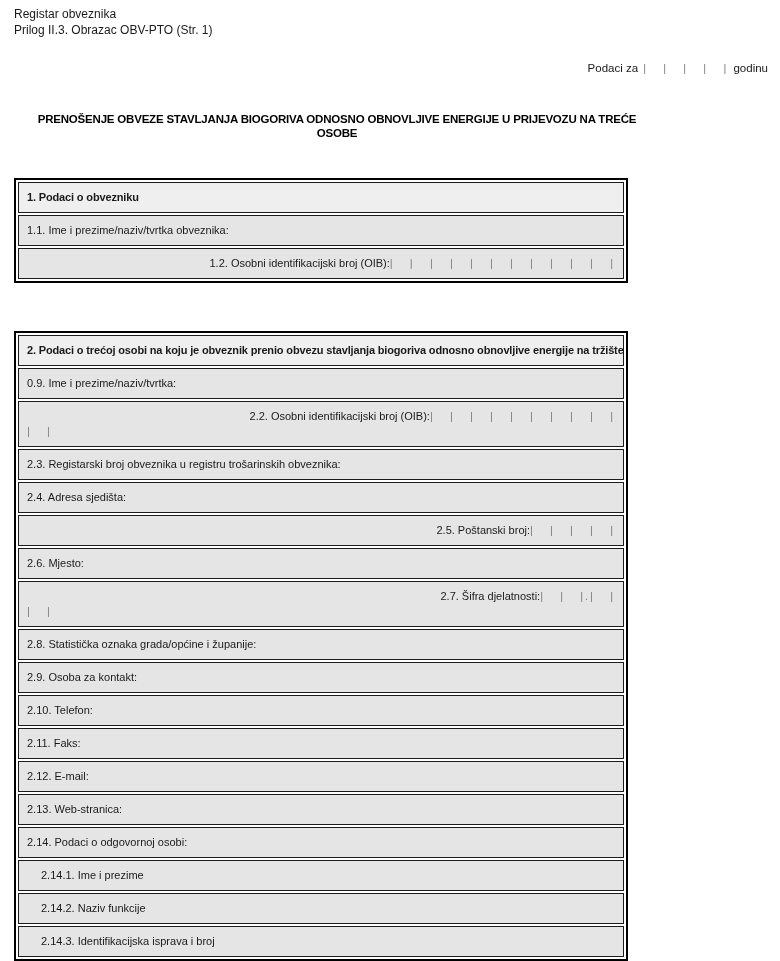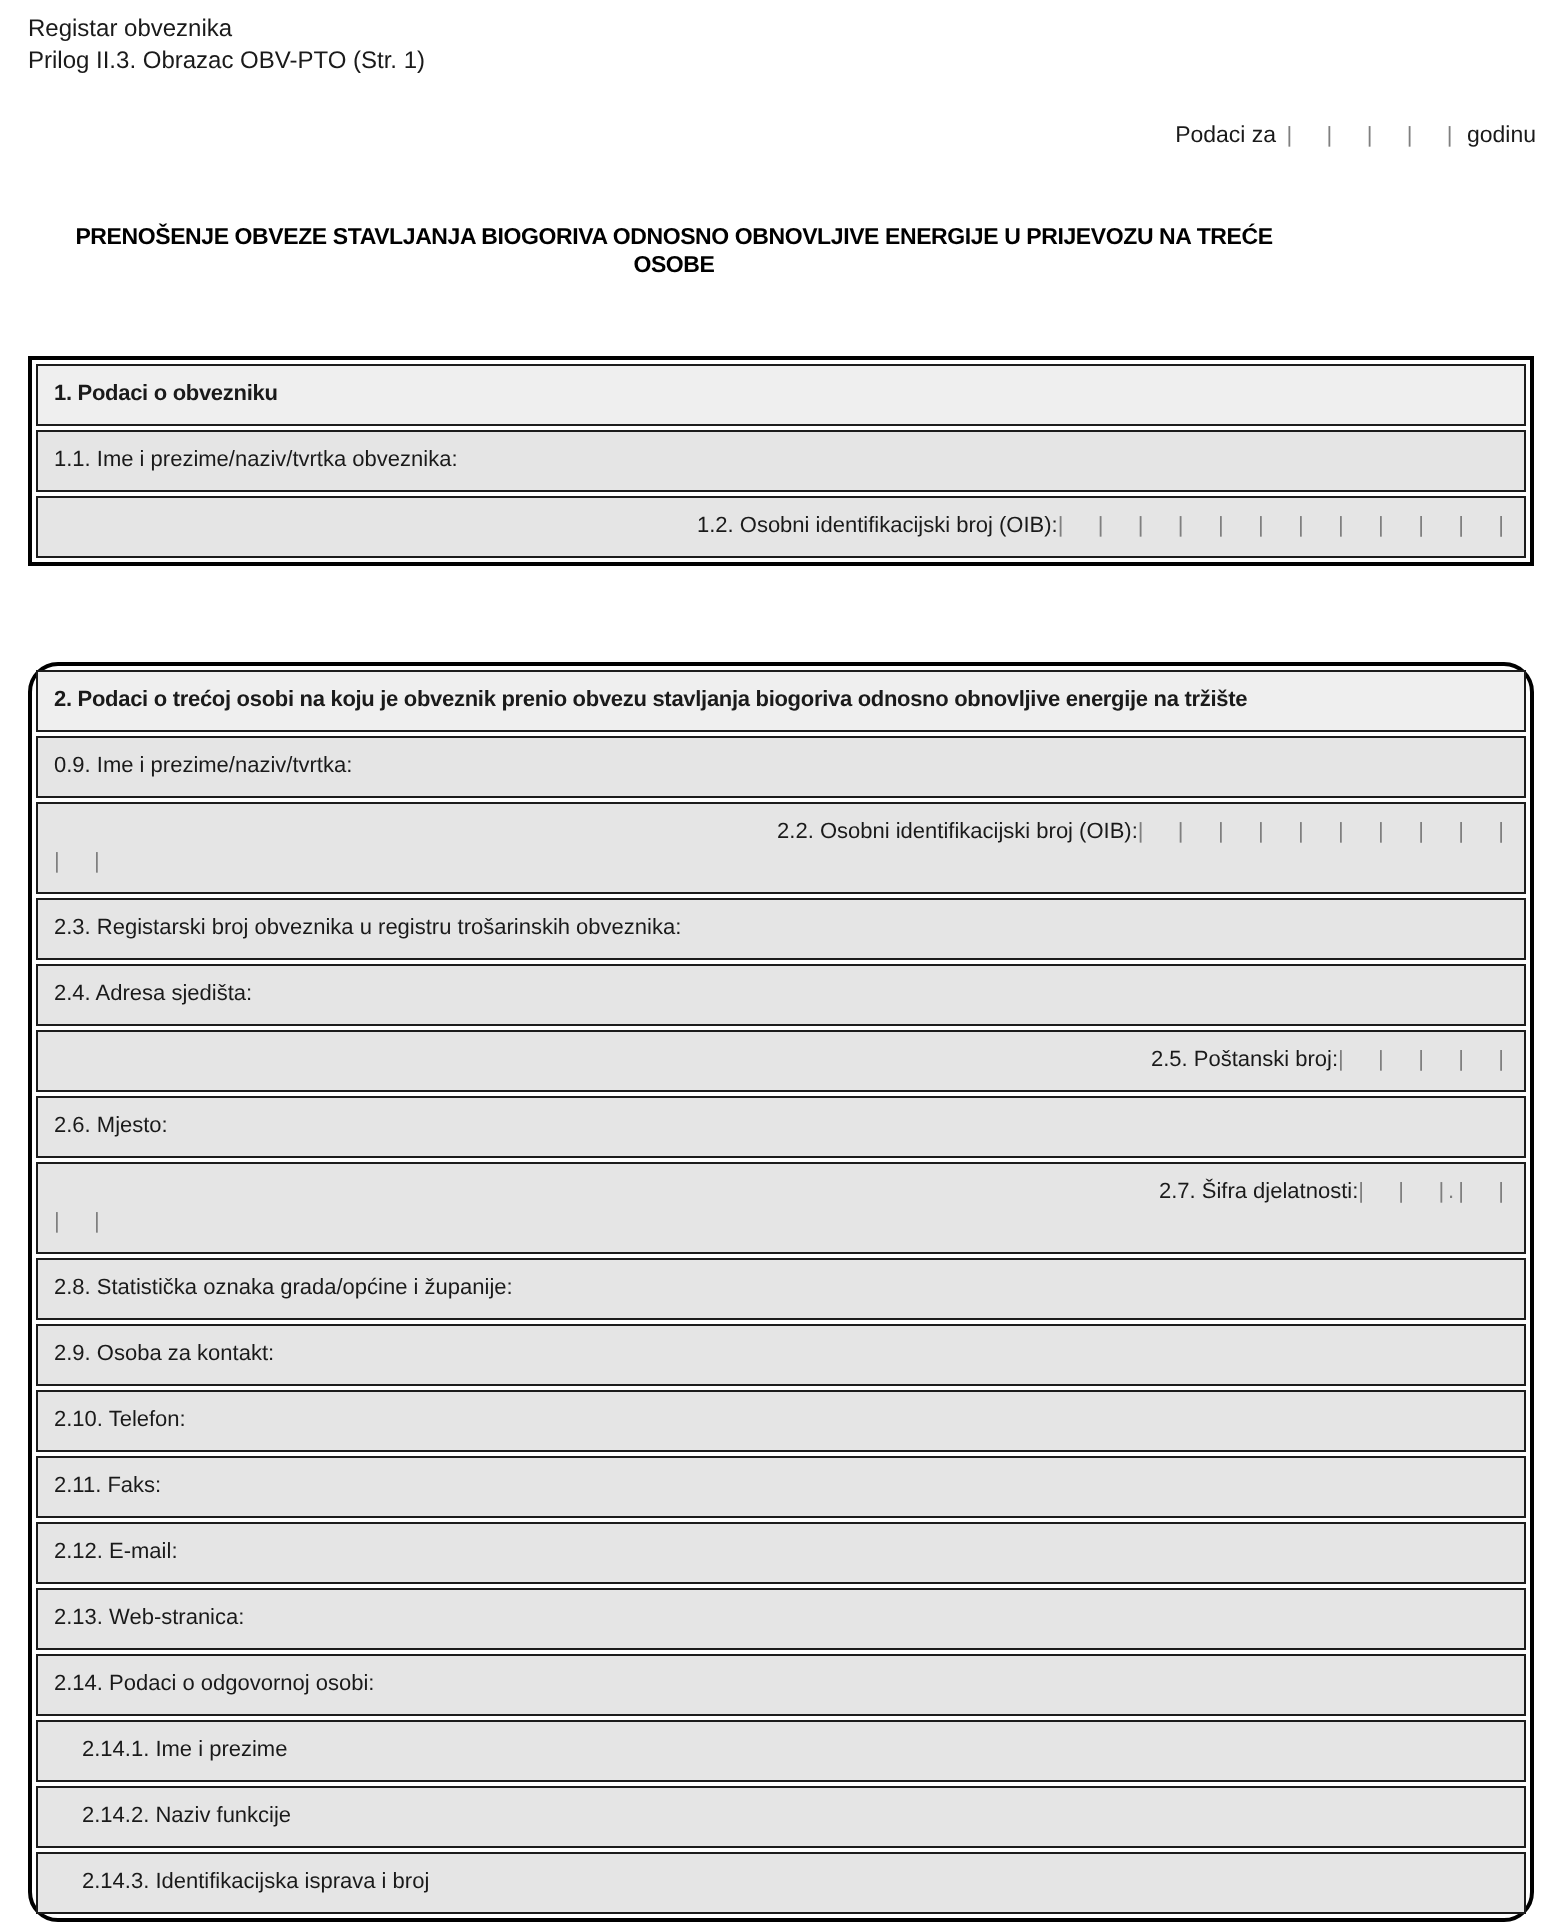--- a/index.html
+++ b/index.html
@@ -38,29 +38,29 @@
     text-align: center;
     font-size: 11.5px;
     font-weight: bold;
     letter-spacing: -0.2px;
     line-height: 1.25;
     color: #000;
   }
   table.form-table {
     position: absolute;
     left: 14px;
-    width: 753px;
+    width: 614px;
     border-collapse: separate;
     border-spacing: 2px;
     border: 2px solid #000;
     background: #ffffff;
     table-layout: fixed;
   }
   table.t1 { top: 178px; }
-  table.t2 { top: 331px; border-radius: 15px; }
+  table.t2 { top: 331px; }
   td {
     border: 1px solid #1c1c1c;
     padding: 8px 8px;
     font-size: 11px;
     line-height: 13px;
     vertical-align: middle;
     background: #e5e5e5;
     overflow: hidden;
   }
   tr.section-header td {

